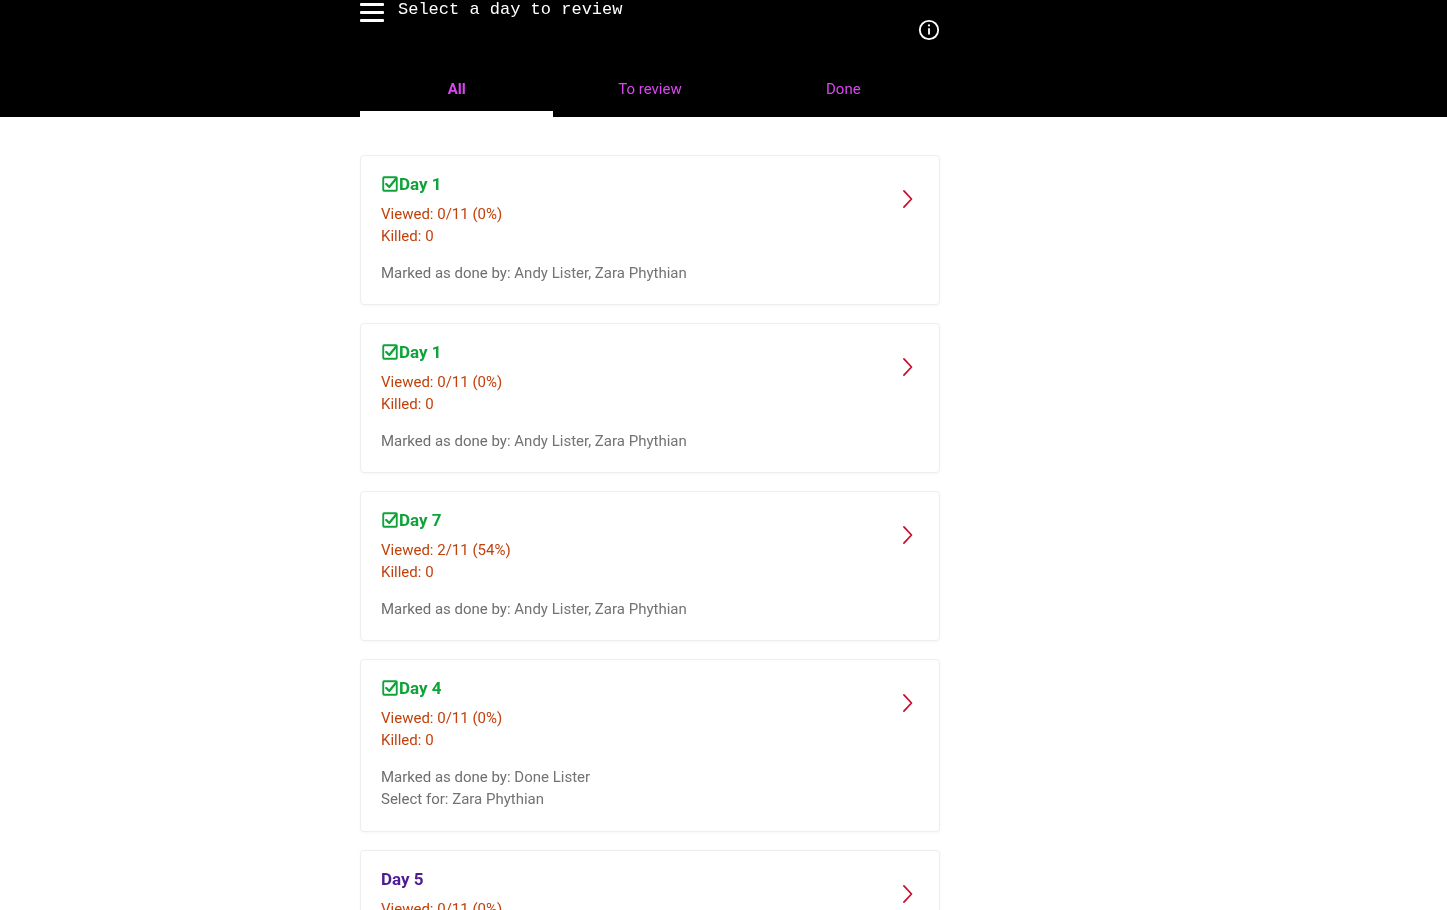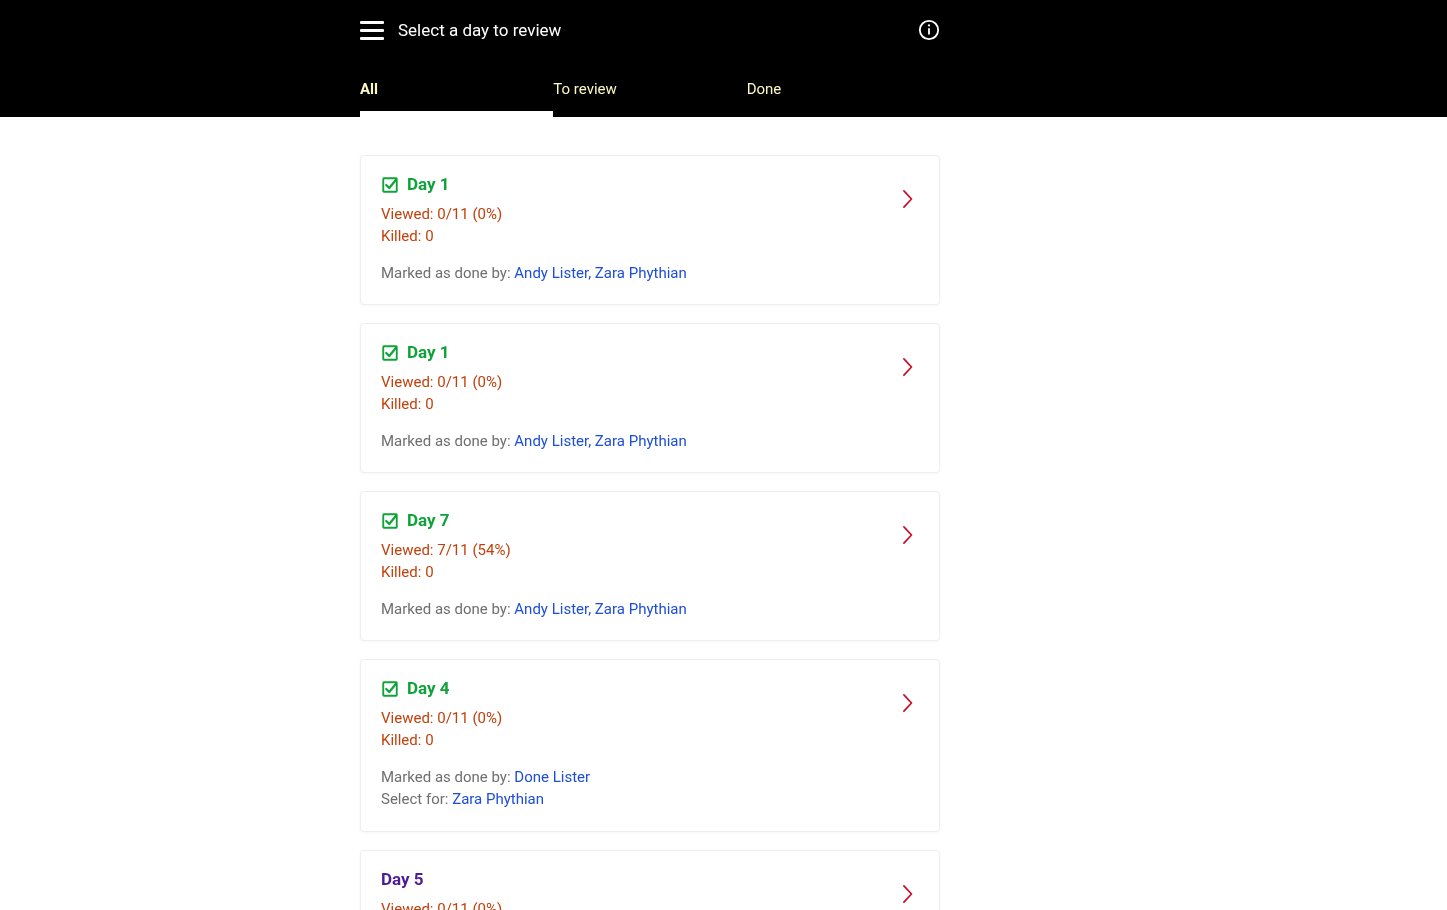--- a/index.html
+++ b/index.html
@@ -17,24 +17,24 @@
   }
 
   .header-inner {
     width: 580px;
     margin-left: 360px;
     position: relative;
   }
 
   .title-row {
     display: flex;
-    align-items: center;
     height: 60px;
     gap: 14px;
     position: relative;
+    font-family: Liberation Mono, monospace;
   }
 
   .hamburger {
     display: flex;
     flex-direction: column;
     justify-content: center;
     gap: 5px;
     width: 24px;
     height: 24px;
     cursor: pointer;
@@ -67,23 +67,23 @@
   }
 
   .tabs-row {
     display: flex;
     height: 57px;
   }
   .tab {
     flex: 1 1 0;
     display: flex;
     align-items: center;
-    justify-content: flex-start;
+    justify-content: center;
     font-size: 15px;
-    color: #fef9c3;
+    color: #d946ef;
     cursor: pointer;
     position: relative;
   }
   .tab.active {
     font-weight: 700;
   }
   .tab.active::after {
     content: "";
     position: absolute;
     left: 0;
@@ -107,22 +107,21 @@
     border-radius: 4px;
     box-shadow: 0 1px 3px rgba(0,0,0,0.04);
     padding: 18px 20px 20px 20px;
     margin-bottom: 18px;
     position: relative;
     cursor: pointer;
   }
 
   .day-title-row {
     display: flex;
-    align-items: flex-end;
-    gap: 8px;
+    align-items: center;
     margin-bottom: 10px;
   }
 
   .check-icon {
     width: 18px;
     height: 18px;
     display: inline-flex;
     align-items: center;
     justify-content: center;
     flex-shrink: 0;
@@ -140,21 +139,21 @@
     color: #c2410c;
     line-height: 1.45;
   }
 
   .meta-block { margin-top: 14px; }
   .meta-line {
     font-size: 15px;
     color: #6e6e6e;
     line-height: 1.5;
   }
-  .meta-line .names { color: #1d4ed8; text-align: center; }
+  .meta-line .names { color: #737373; text-align: center; }
 
   .chevron {
     position: absolute;
     right: 22px;
     top: 28px;
     width: 18px;
     height: 30px;
     display: flex;
     align-items: center;
     justify-content: center;
@@ -240,21 +239,21 @@
     <div class="day-card">
       <div class="day-title-row">
         <span class="check-icon">
           <svg viewBox="0 0 24 24" width="18" height="18" fill="none" stroke="#0fa33a" stroke-width="2.5" stroke-linecap="round" stroke-linejoin="round">
             <rect x="3" y="3" width="18" height="18" rx="1"></rect>
             <path d="M7 12 L11 16 L20 5" stroke-width="3"></path>
           </svg>
         </span>
         <span class="day-title done">Day 7</span>
       </div>
-      <div class="stat-line"><span>Viewed: </span><span>7/11 (54%)</span></div>
+      <div class="stat-line"><span>Viewed: </span><span>2/11 (54%)</span></div>
       <div class="stat-line"><span>Killed: </span><span>0</span></div>
       <div class="meta-block">
         <div class="meta-line"><span>Marked as done by: </span><span class="names">Andy Lister, Zara Phythian</span></div>
       </div>
       <div class="chevron">
         <svg viewBox="0 0 24 40" width="14" height="26" fill="none" stroke="#c8102e" stroke-width="3" stroke-linecap="round" stroke-linejoin="round">
           <polyline points="5,6 18,20 5,34"></polyline>
         </svg>
       </div>
     </div>

